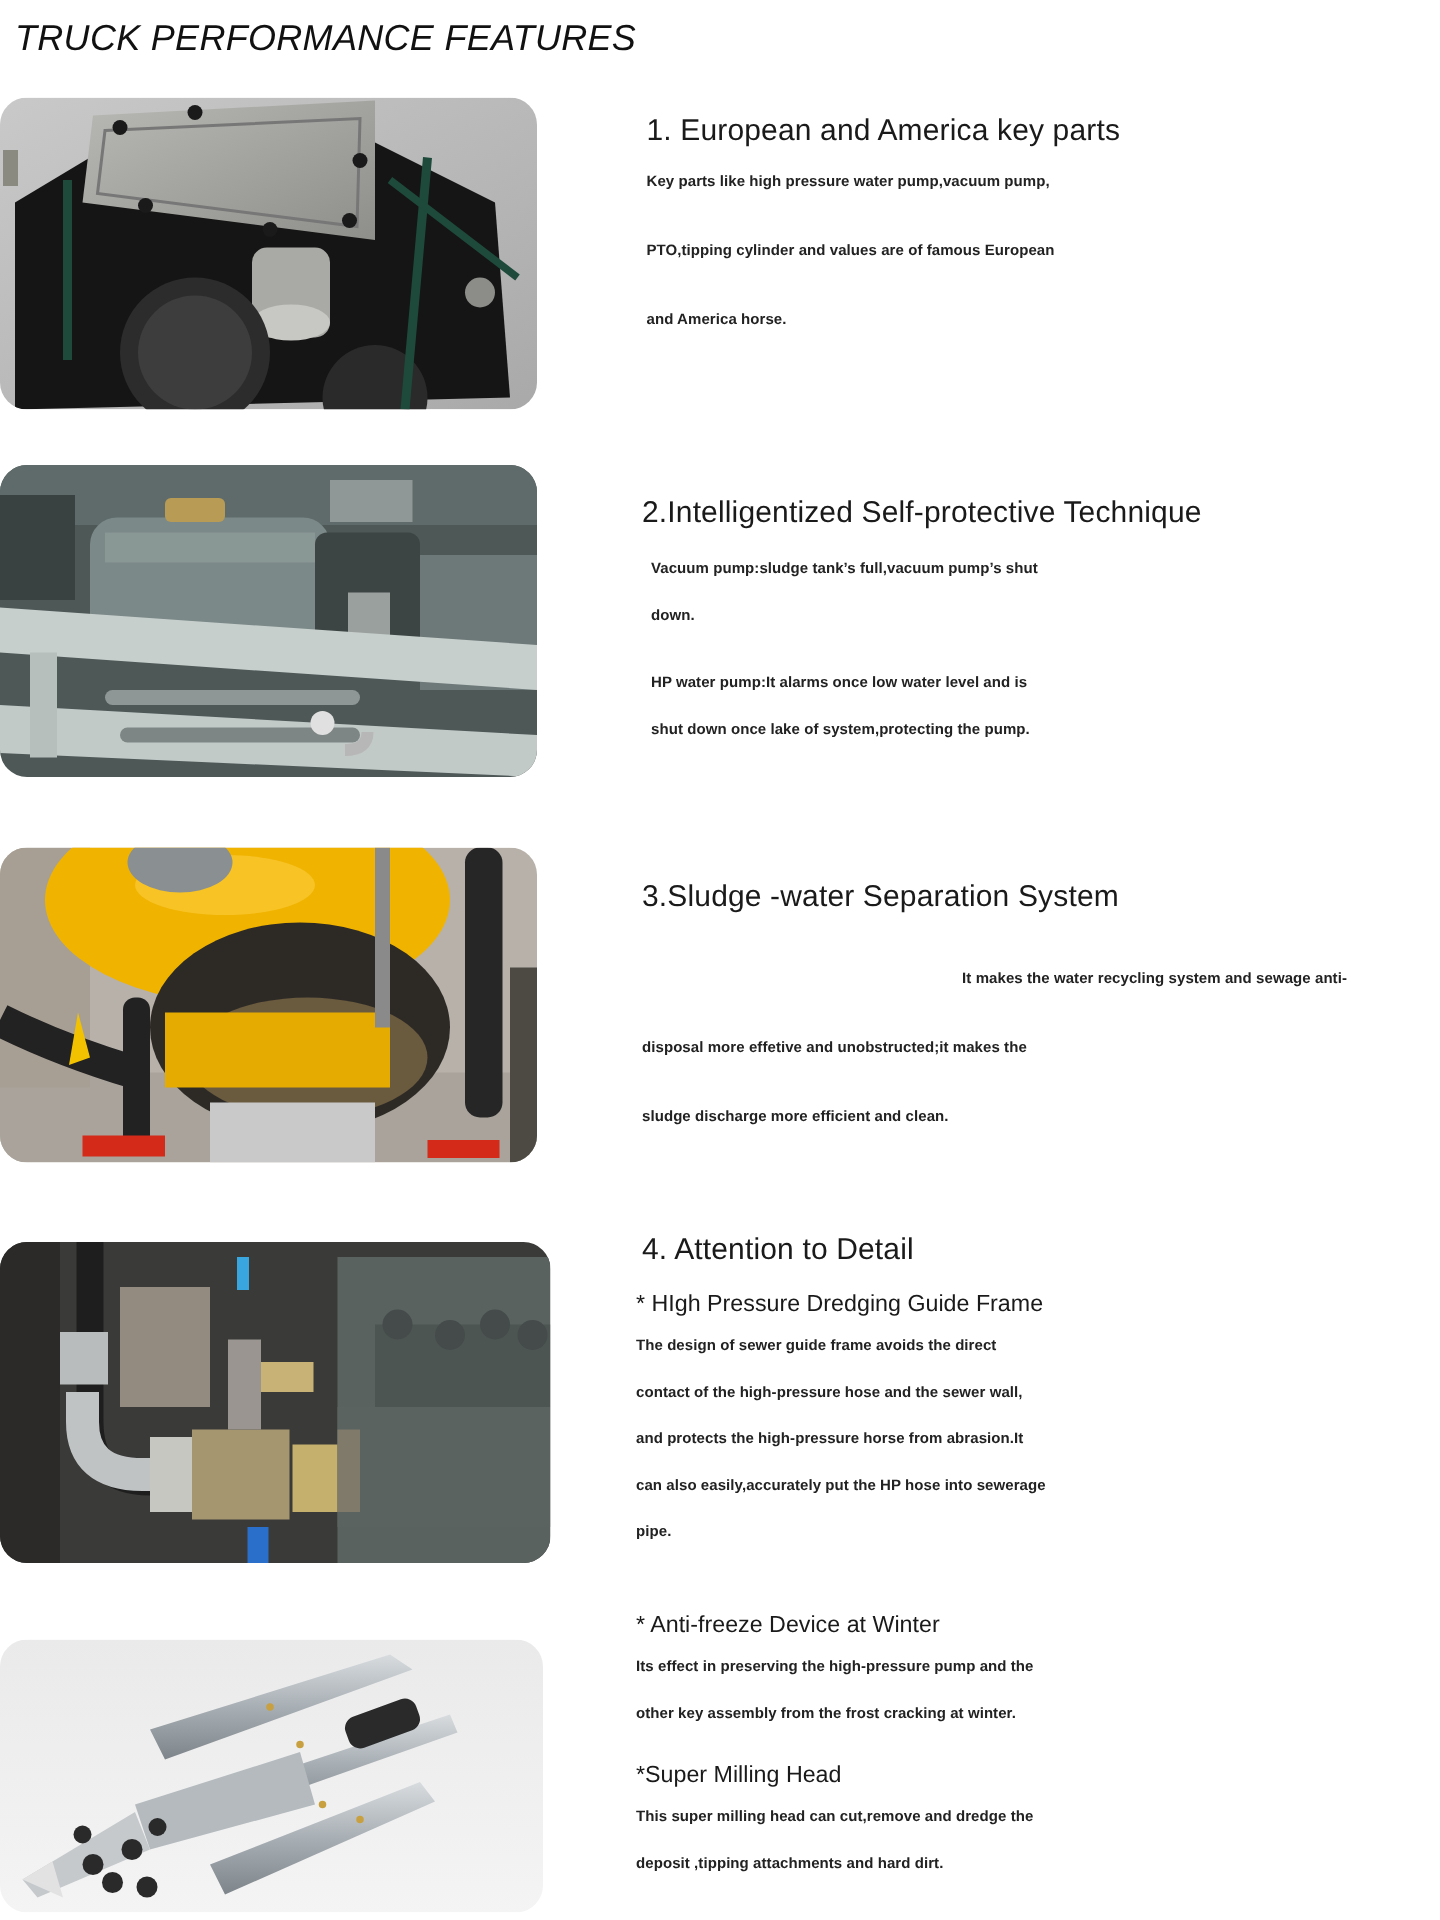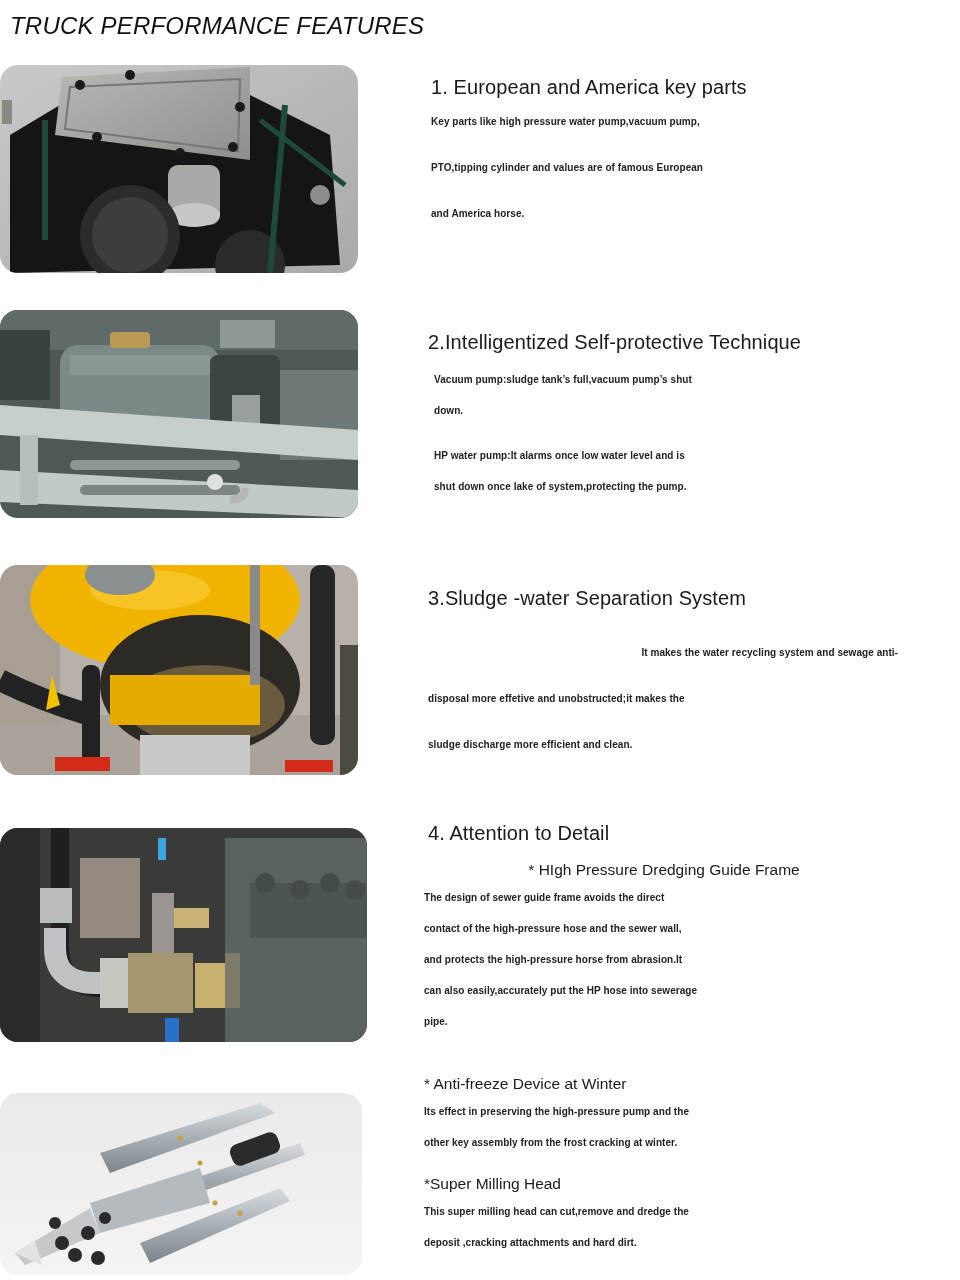--- a/index.html
+++ b/index.html
@@ -154,38 +154,38 @@
     <rect x="225" y="125" width="15" height="55" fill="#7f7a6a"></rect>
     <rect x="165" y="190" width="14" height="24" fill="#2a6fc9"></rect>
     <rect x="158" y="10" width="8" height="22" fill="#3aa6e0"></rect>
   </svg>
 </div>
 
 <div class="block" style="left:424px;top:822px;width:480px;">
   <h2 class="heading" style="padding-left:4px;">4. Attention to Detail</h2>
 
   <div style="margin-top:13px;">
-    <p class="sub" style="line-height:24px;text-align:center;">* HIgh Pressure Dredging Guide Frame</p>
+    <p class="sub" style="line-height:24px;">* HIgh Pressure Dredging Guide Frame</p>
     <p class="para" style="line-height:31px;">The design of sewer guide frame avoids the direct</p>
     <p class="para" style="line-height:31px;">contact of the high-pressure hose and the sewer wall,</p>
     <p class="para" style="line-height:31px;">and protects the high-pressure horse from abrasion.It</p>
     <p class="para" style="line-height:31px;">can also easily,accurately put the HP hose into sewerage</p>
     <p class="para" style="line-height:31px;">pipe.</p>
   </div>
 
   <div style="margin-top:35px;">
     <p class="sub" style="line-height:24px;">* Anti-freeze Device at Winter</p>
     <p class="para" style="line-height:31px;">Its effect in preserving the high-pressure pump and the</p>
     <p class="para" style="line-height:31px;">other key assembly from the frost cracking at winter.</p>
   </div>
 
   <div style="margin-top:14px;">
     <p class="sub" style="line-height:24px;">*Super Milling Head</p>
     <p class="para" style="line-height:31px;">This super milling head can cut,remove and dredge the</p>
-    <p class="para" style="line-height:31px;">deposit ,cracking attachments and hard dirt.</p>
+    <p class="para" style="line-height:31px;">deposit ,tipping attachments and hard dirt.</p>
   </div>
 </div>
 
 <div class="photo" style="left:0;top:1093px;width:362px;height:182px;">
   <svg viewBox="0 0 362 182" preserveAspectRatio="none">
     <defs>
       <linearGradient id="g5bg" x1="0" y1="0" x2="0" y2="1">
         <stop offset="0" stop-color="#eaeaea"></stop>
           <stop offset="1" stop-color="#f4f4f4"></stop>
       </linearGradient>

